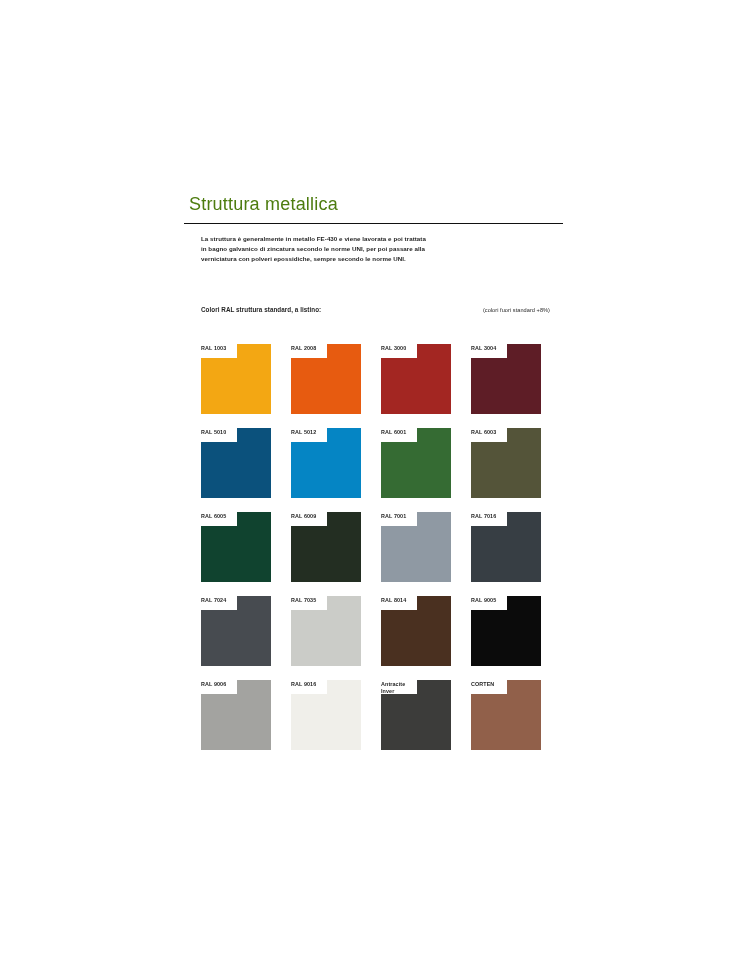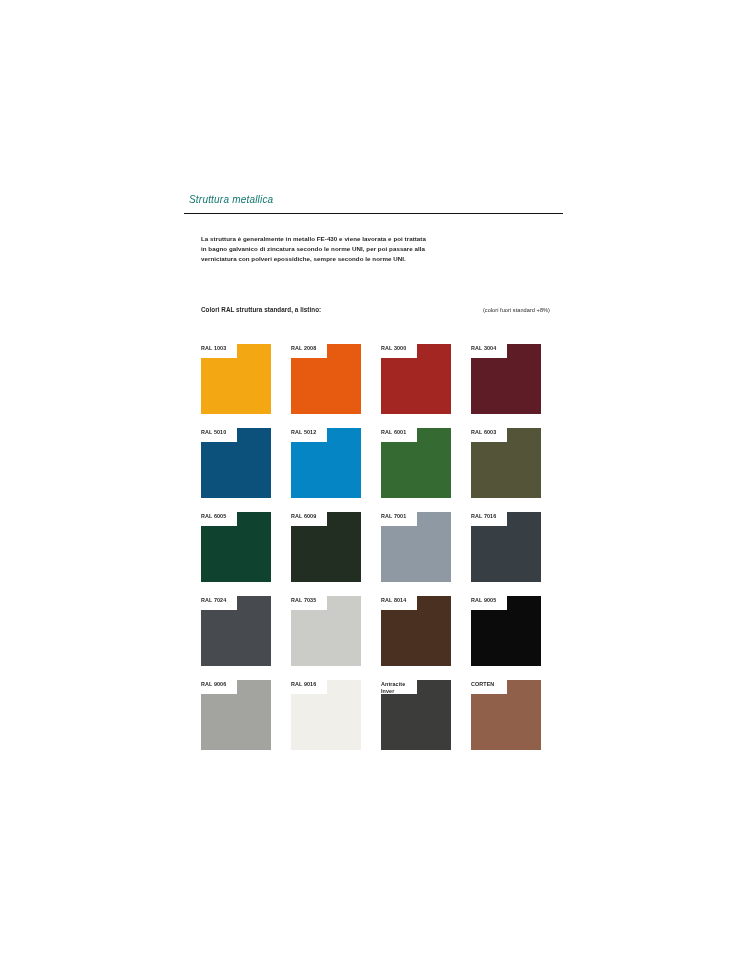--- a/index.html
+++ b/index.html
@@ -26,27 +26,26 @@
   }
 
   
   .section-header {
     position: absolute;
     left: 184px;
     top: 194px;
     width: 379px;
   }
   .section-title {
-    font-size: 10px;
+    font-size: 18px;
     font-weight: 400;
     letter-spacing: 0.2px;
-    color: #0f766e;
+    color: #4d7c0f;
     margin: 0 0 7px 5px;
     line-height: 1.2;
-    font-style: italic;
   }
   .title-rule {
     width: 379px;
     height: 1.4px;
     background: #111111;
   }
 
   
   .intro {
     position: absolute;

